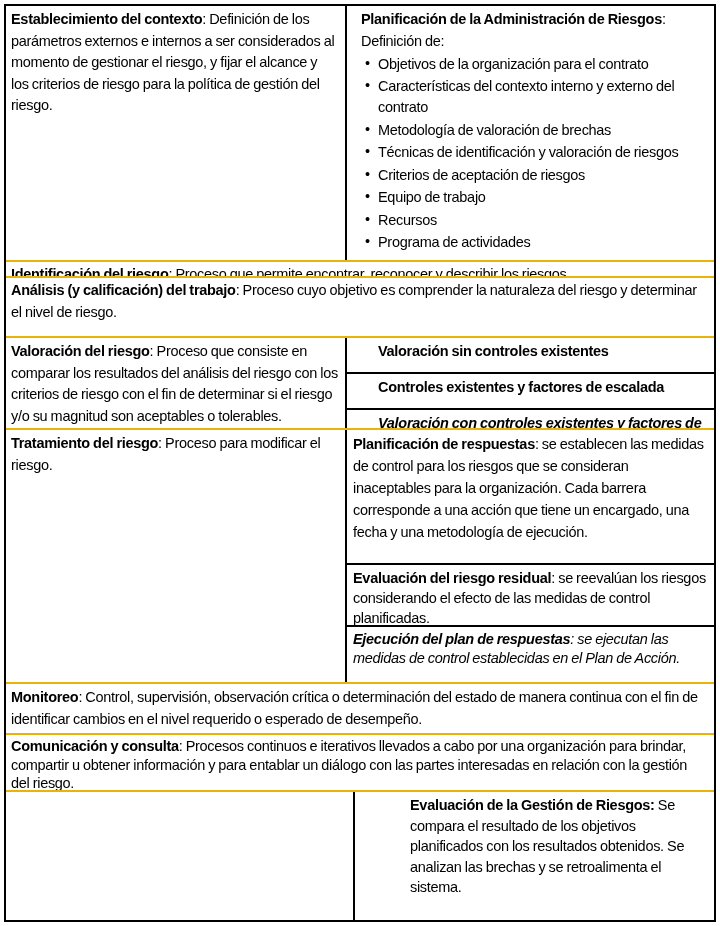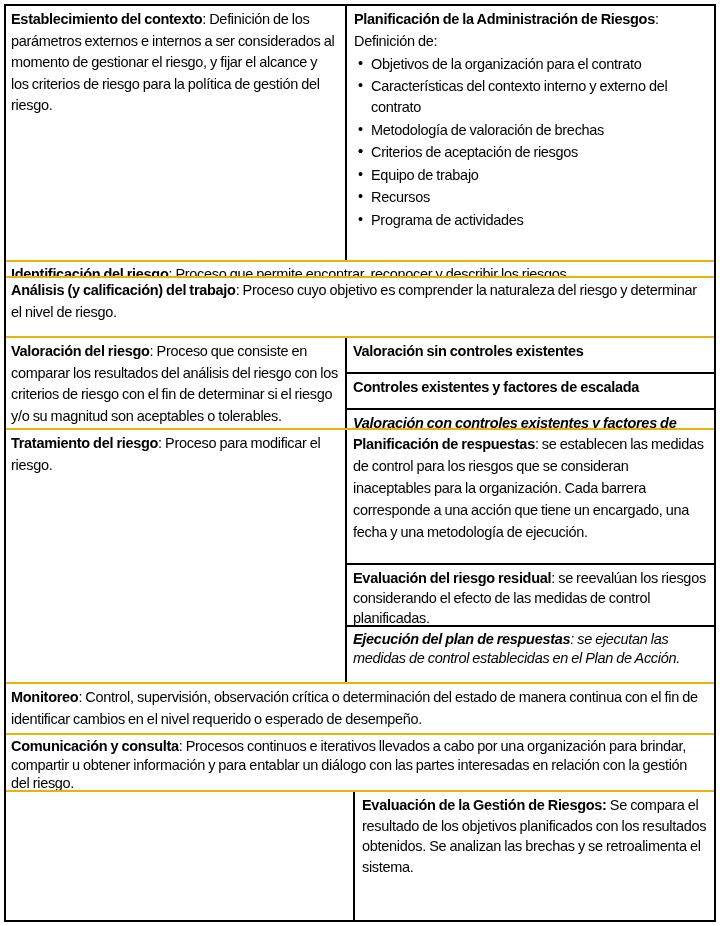--- a/index.html
+++ b/index.html
@@ -8,60 +8,60 @@
     font-family:"Liberation Sans","DejaVu Sans",sans-serif;
     color:#000;
     -webkit-font-smoothing:antialiased;
   }
   .table{
     position:absolute;left:4px;top:4px;width:712px;height:918px;
     border:2px solid #000;box-sizing:border-box;
     display:flex;flex-direction:column;background:#fff;
   }
   .row{display:flex;box-sizing:border-box;border-bottom:2px solid #eab308;flex:none;min-height:0;}
-  .row.last{border-bottom:none;flex:1;}
+  .row.last{border-bottom:none;flex:1;gap:41px;}
   .cell{box-sizing:border-box;overflow:hidden;padding:3px 7px 2px 5px;}
   .cell.left{width:341px;flex:none;border-right:2px solid #000;}
   .cell.left.w2{width:349px;}
-  .cell.right{flex:1;padding-left:7px;min-width:0;}
+  .cell.right{flex:1;padding-left:14px;min-width:0;}
   .stack{flex:1;display:flex;flex-direction:column;min-width:0;}
   .sub{box-sizing:border-box;border-bottom:2px solid #000;padding:3px 6px 2px 6px;overflow:hidden;flex:none;}
   .sub.lastsub{border-bottom:none;flex:1;font-style:italic;}
   .cell.full{flex:1;padding:2px 8px 2px 5px;}
   p{margin:0;font-size:14.5px;line-height:21.5px;letter-spacing:-0.3px;word-spacing:-0.5px;}
   .t{font-weight:700;}
   .bullets{margin-top:0;}
   .bullet{position:relative;padding-left:17px;margin-top:1.5px;font-size:14.5px;line-height:21px;letter-spacing:-0.3px;word-spacing:-0.5px;}
   .bullet .dot{position:absolute;left:4px;top:-1px;}
   
   .lh20 p{line-height:20px;}
   .lh22 p{line-height:22px;}
   .lh185 p{line-height:18.5px;}
-  .sub-a p{line-height:20px;}
+  .sub-a p{line-height:20px;margin-left:25px;}
   .sub-plan p{line-height:22px;}
   .sub-eval p{line-height:20px;}
   .sub-ejec p{line-height:18.5px;}
   .r8 p{line-height:20.5px;}
 </style>
 </head>
 <body>
 
 <div class="table">
 
   <div class="row" style="height:256px">
     <div class="cell left">
       <p><span class="t">Establecimiento del contexto</span><span>: Definición de los parámetros externos e internos a ser considerados al momento de gestionar el riesgo, y fijar el alcance y los criterios de riesgo para la política de gestión del riesgo.</span></p>
     </div>
     <div class="cell right">
       <p><span class="t">Planificación de la Administración de Riesgos</span><span>: Definición de:</span></p>
       <div class="bullets">
           <div class="bullet"><span class="dot">•</span><span>Objetivos de la organización para el contrato</span></div>
           <div class="bullet"><span class="dot">•</span><span>Características del contexto interno y externo del contrato</span></div>
           <div class="bullet"><span class="dot">•</span><span>Metodología de valoración de brechas</span></div>
-          <div class="bullet"><span class="dot">•</span></div>
+          <div class="bullet"><span class="dot">•</span><span>Técnicas de identificación y valoración de riesgos</span></div>
           <div class="bullet"><span class="dot">•</span><span>Criterios de aceptación de riesgos</span></div>
           <div class="bullet"><span class="dot">•</span><span>Equipo de trabajo</span></div>
           <div class="bullet"><span class="dot">•</span><span>Recursos</span></div>
           <div class="bullet"><span class="dot">•</span><span>Programa de actividades</span></div>
         </div>
     </div>
   </div>
 
   <div class="row lh20" style="height:16px">
     <div class="cell full">

